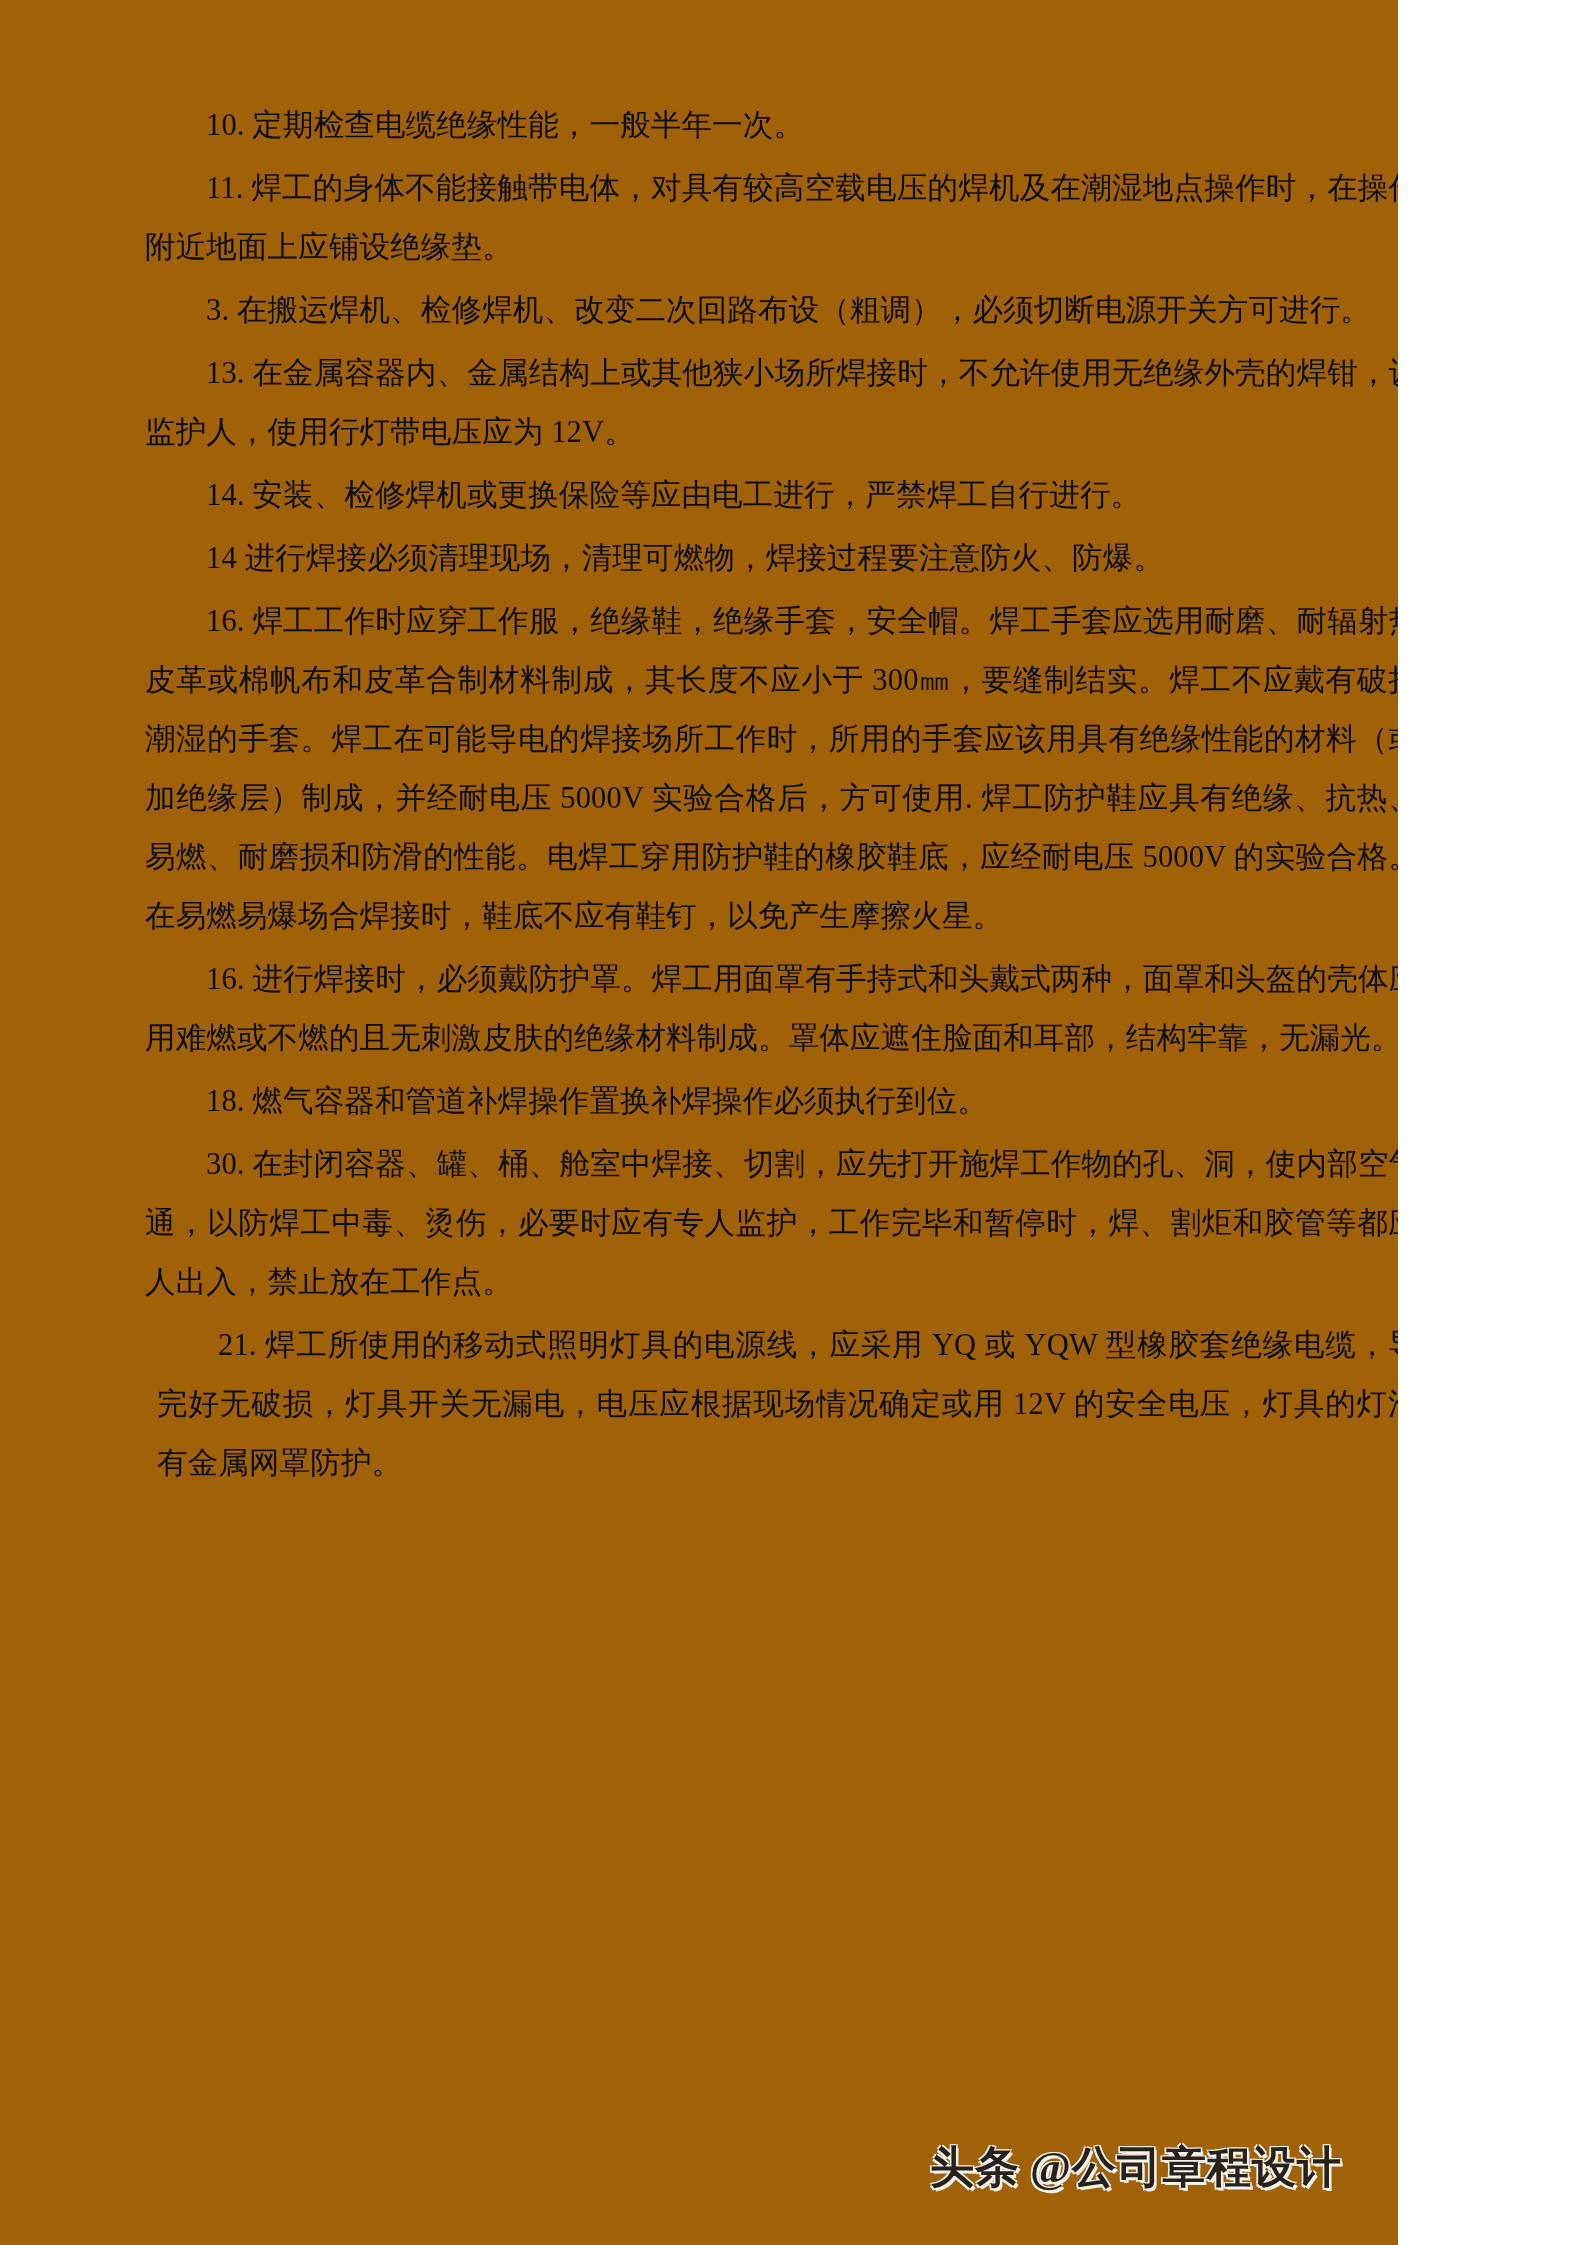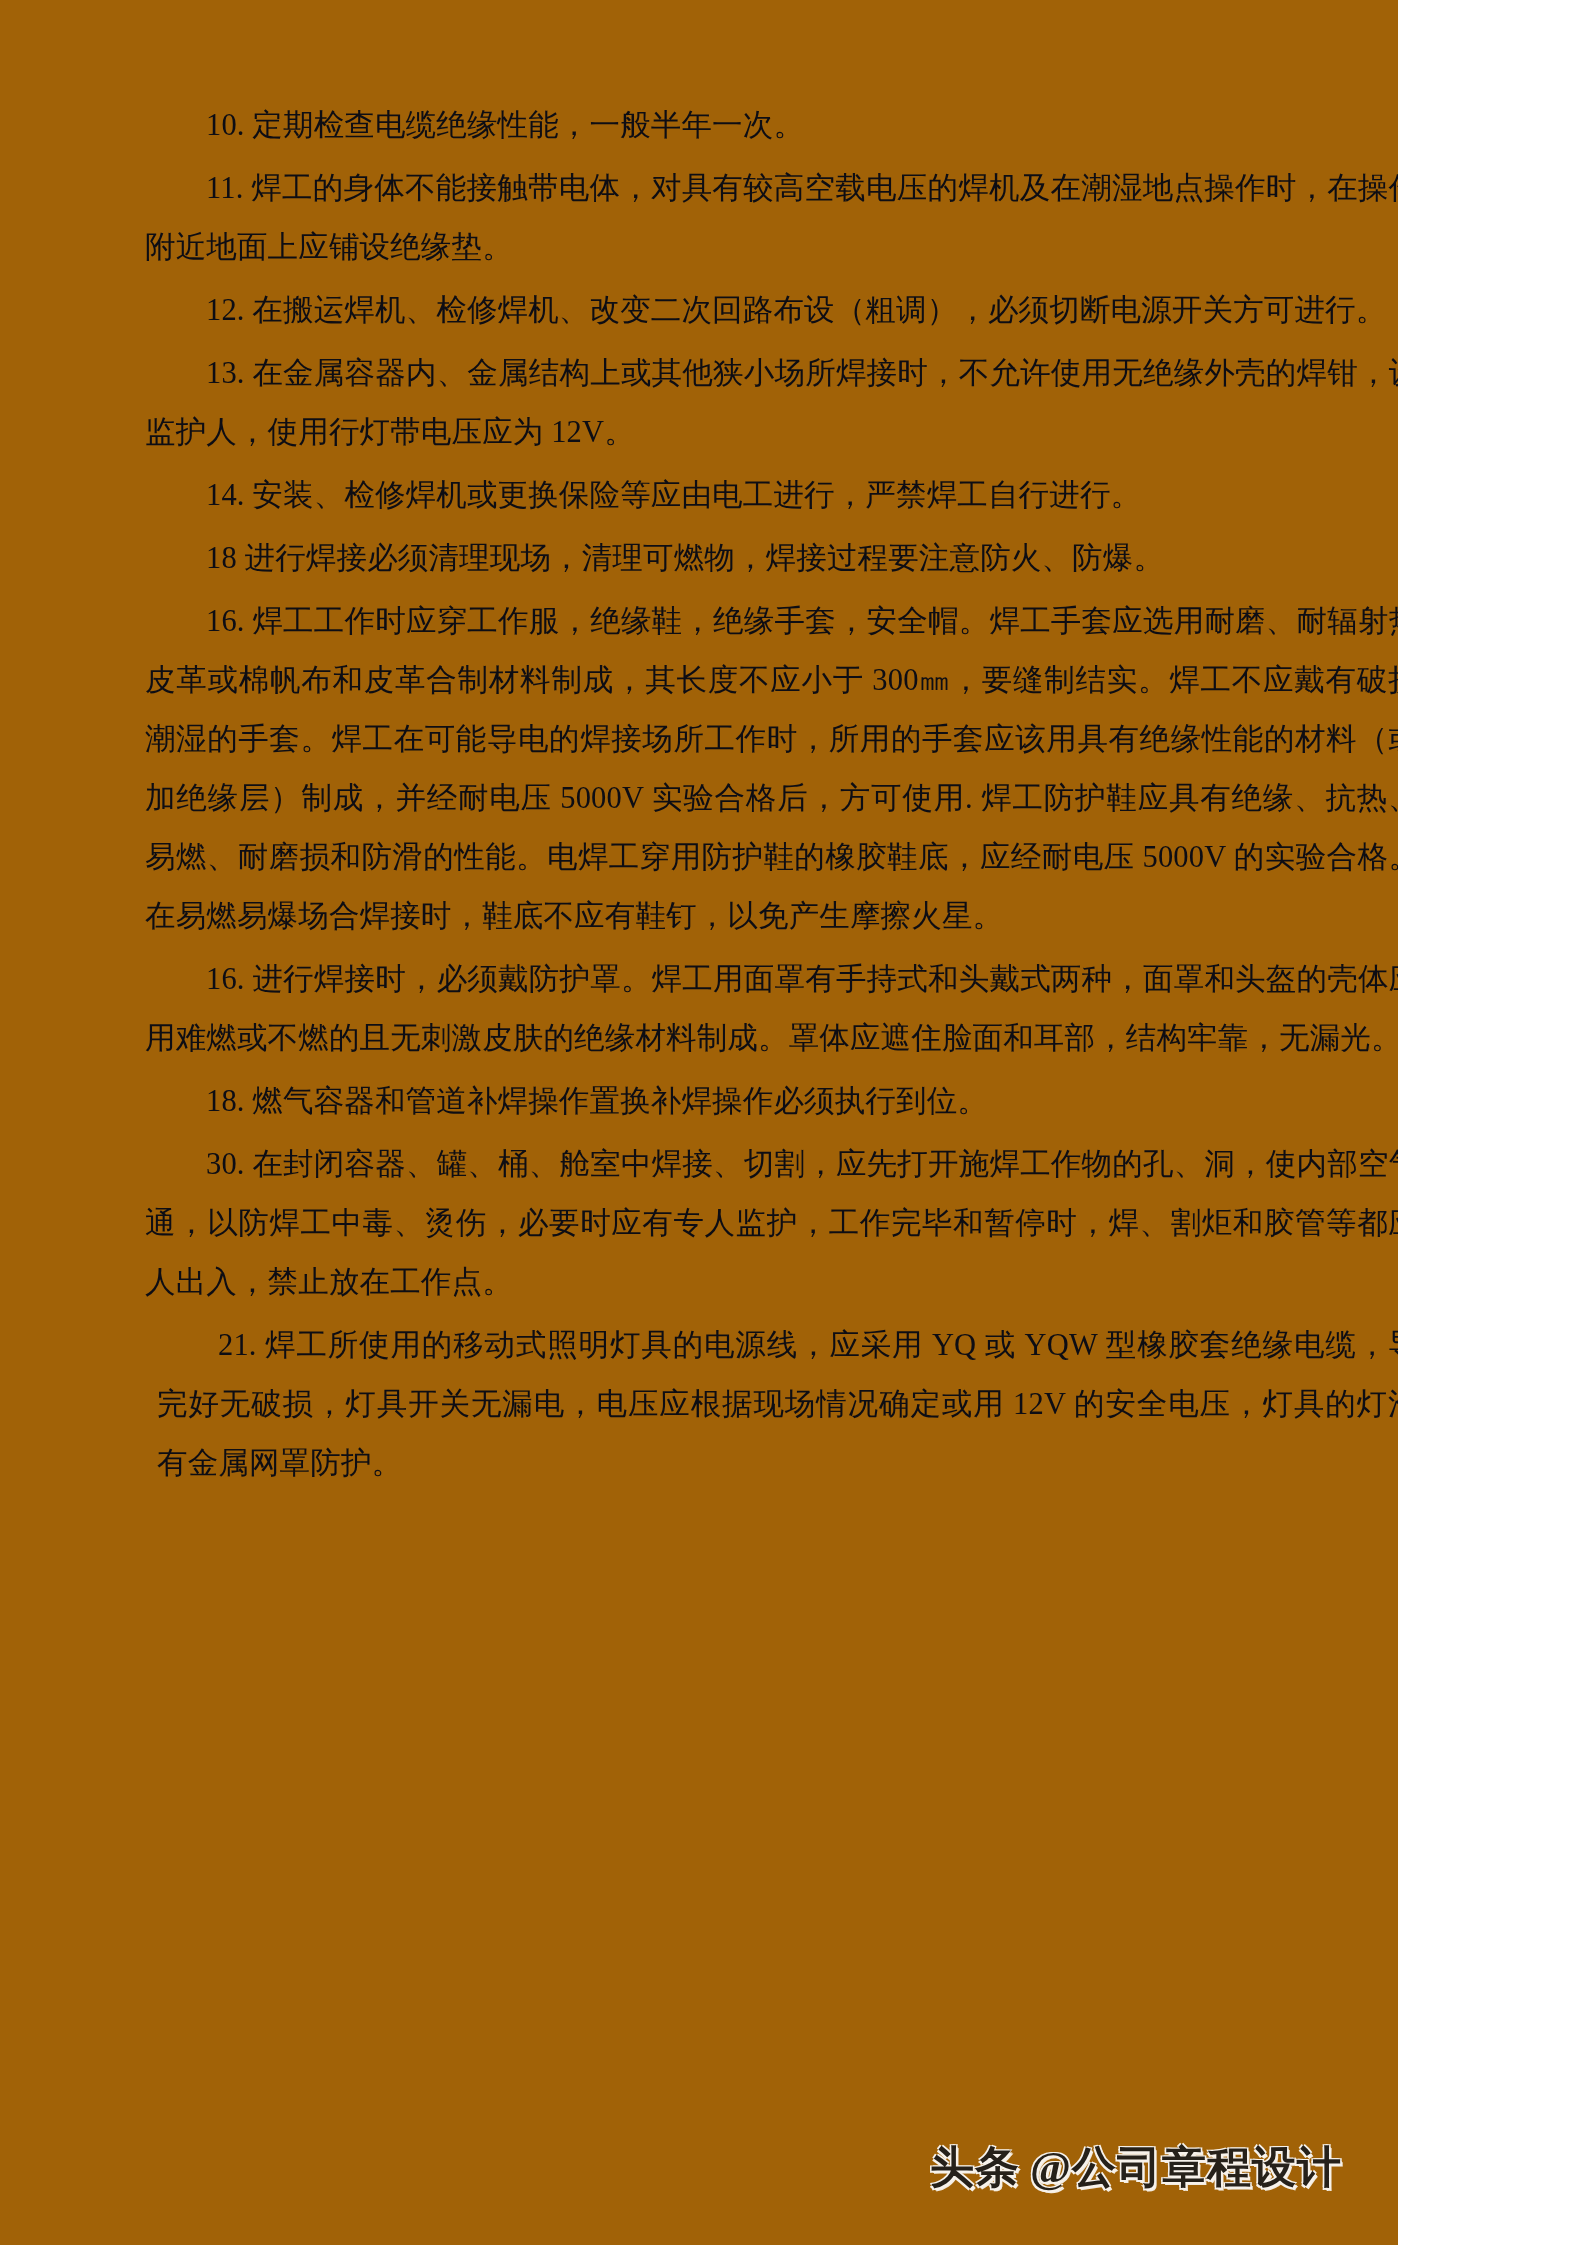--- a/index.html
+++ b/index.html
@@ -62,24 +62,24 @@
   .watermark .wm-handle { }
 </style>
 </head>
 <body>
 
 <div class="page">
 
   <div class="content">
     <p class="para">10. 定期检查电缆绝缘性能，一般半年一次。</p>
     <p class="para">11. 焊工的身体不能接触带电体，对具有较高空载电压的焊机及在潮湿地点操作时，在操作台附近地面上应铺设绝缘垫。</p>
-    <p class="para">12. 在搬运焊机、检修焊机、改变二次回路布设（粗调），必须切断电源开关方可进行。</p>
+    <p class="para">3. 在搬运焊机、检修焊机、改变二次回路布设（粗调），必须切断电源开关方可进行。</p>
     <p class="para">13. 在金属容器内、金属结构上或其他狭小场所焊接时，不允许使用无绝缘外壳的焊钳，设立监护人，使用行灯带电压应为 12V。</p>
     <p class="para">14. 安装、检修焊机或更换保险等应由电工进行，严禁焊工自行进行。</p>
-    <p class="para">18 进行焊接必须清理现场，清理可燃物，焊接过程要注意防火、防爆。</p>
+    <p class="para">14 进行焊接必须清理现场，清理可燃物，焊接过程要注意防火、防爆。</p>
     <p class="para">16. 焊工工作时应穿工作服，绝缘鞋，绝缘手套，安全帽。焊工手套应选用耐磨、耐辐射热的皮革或棉帆布和皮革合制材料制成，其长度不应小于 300㎜，要缝制结实。焊工不应戴有破损和潮湿的手套。焊工在可能导电的焊接场所工作时，所用的手套应该用具有绝缘性能的材料（或附加绝缘层）制成，并经耐电压 5000V 实验合格后，方可使用. 焊工防护鞋应具有绝缘、抗热、不易燃、耐磨损和防滑的性能。电焊工穿用防护鞋的橡胶鞋底，应经耐电压 5000V 的实验合格。如在易燃易爆场合焊接时，鞋底不应有鞋钉，以免产生摩擦火星。</p>
     <p class="para">16. 进行焊接时，必须戴防护罩。焊工用面罩有手持式和头戴式两种，面罩和头盔的壳体应选用难燃或不燃的且无刺激皮肤的绝缘材料制成。罩体应遮住脸面和耳部，结构牢靠，无漏光。</p>
     <p class="para">18. 燃气容器和管道补焊操作置换补焊操作必须执行到位。</p>
     <p class="para">30. 在封闭容器、罐、桶、舱室中焊接、切割，应先打开施焊工作物的孔、洞，使内部空气流通，以防焊工中毒、烫伤，必要时应有专人监护，工作完毕和暂停时，焊、割炬和胶管等都应随人出入，禁止放在工作点。</p>
     <p class="para last-para">21. 焊工所使用的移动式照明灯具的电源线，应采用 YQ 或 YQW 型橡胶套绝缘电缆，导线完好无破损，灯具开关无漏电，电压应根据现场情况确定或用 12V 的安全电压，灯具的灯泡应有金属网罩防护。</p>
   </div>
 
   <div class="watermark">
     <span class="wm-brand">头条</span><span class="wm-handle">@公司章程设计</span>
   </div>

